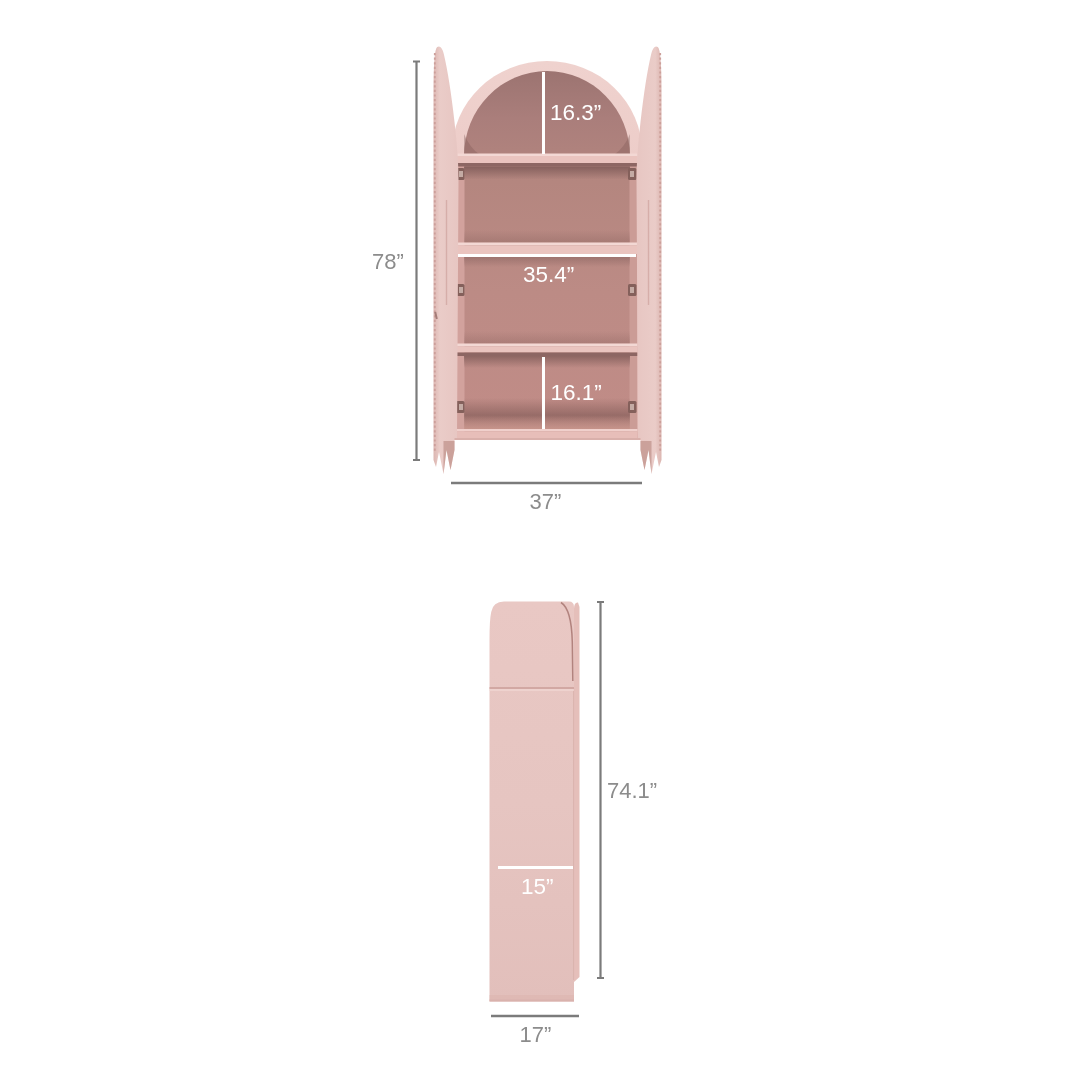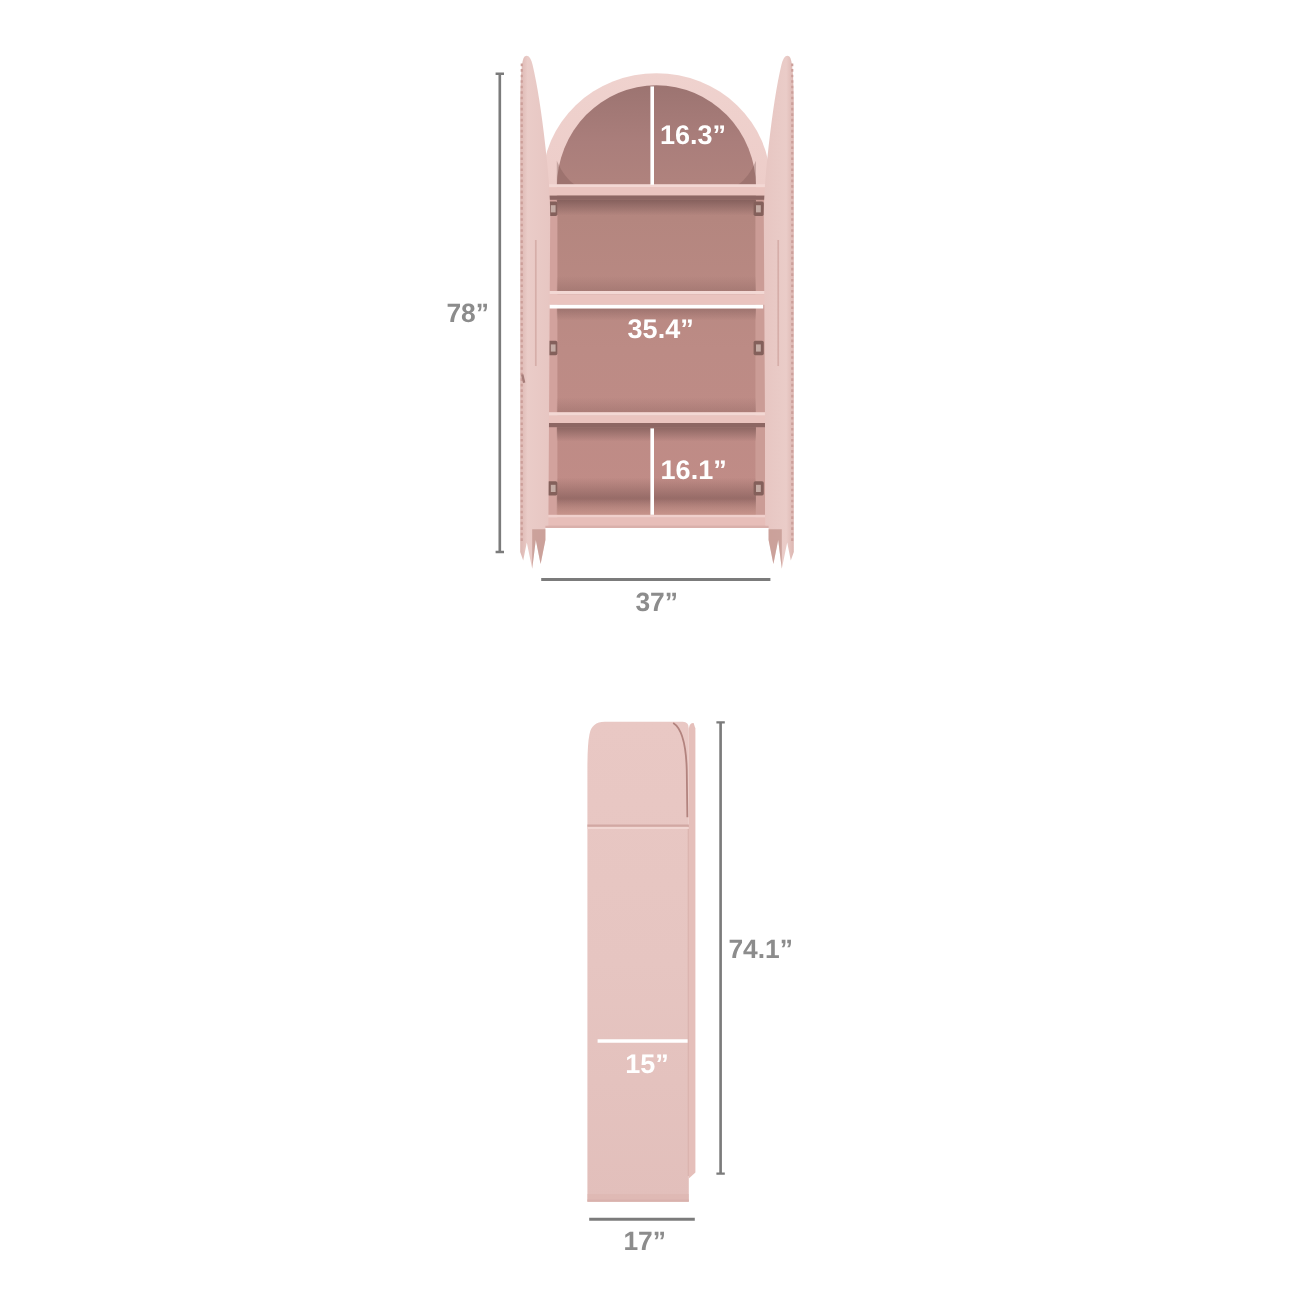--- a/index.html
+++ b/index.html
@@ -1,17 +1,17 @@
 <!DOCTYPE html>
 <html><head>
 <meta charset="utf-8">
 <style>
   html,body{margin:0;padding:0;background:#ffffff;}
   .page{width:1080px;height:1080px;position:relative;overflow:hidden;background:#ffffff;
-        font-family:"Liberation Sans", sans-serif;font-weight:bold;}
+        font-family:"Liberation Sans", sans-serif;}
   svg{position:absolute;left:0;top:0;}
   text{font-family:"Liberation Sans", sans-serif;}
 </style>
 </head>
 <body>
 <div class="page">
 <svg width="1080" height="1080" viewBox="0 0 1080 1080">
 <defs>
   <linearGradient id="gInterior" x1="0" y1="0" x2="0" y2="1">
     <stop offset="0" stop-color="#9c7471"></stop>

